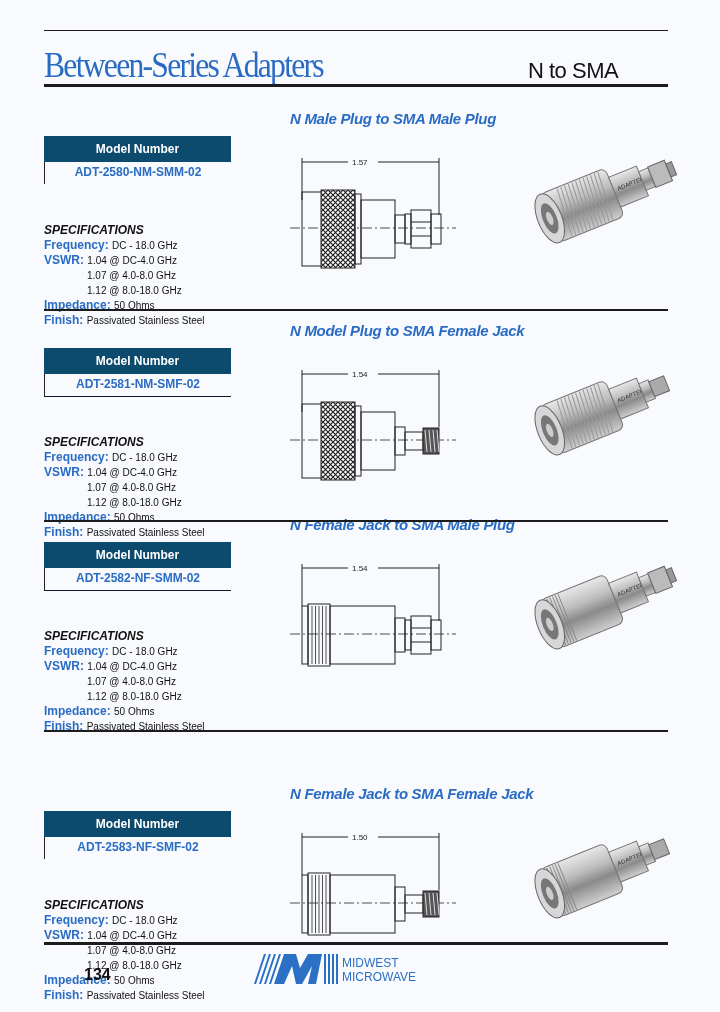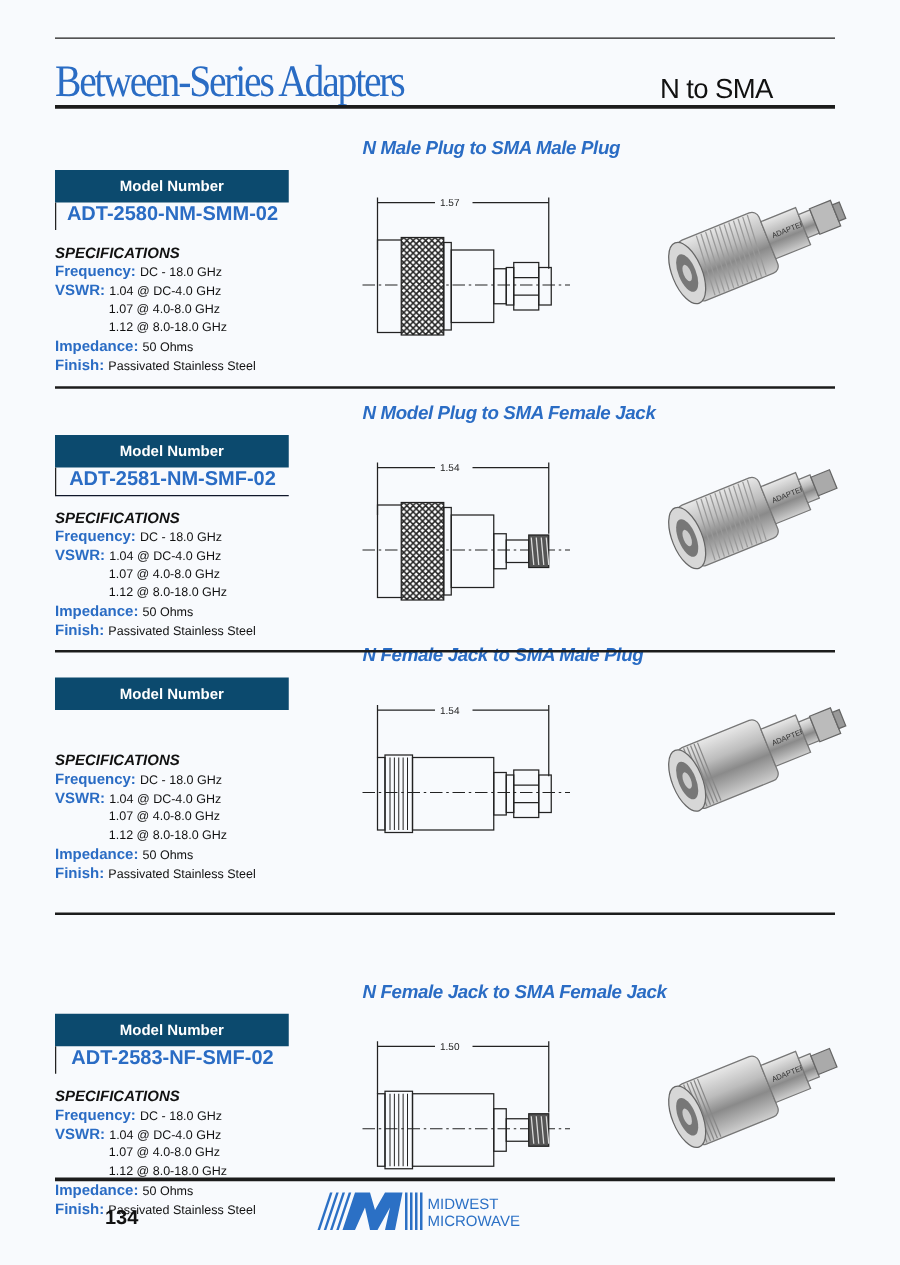--- a/index.html
+++ b/index.html
@@ -7,23 +7,23 @@
   .rule{position:absolute;left:44px;width:624px;background:#1c1c1c;}
   .rule.top{top:30px;height:1px;}
   .rule.thick{height:3px;}
   .rule.thin{height:2px;}
   .title{position:absolute;left:44px;top:44px;font-family:"Liberation Serif",serif;font-size:36px;color:#2a6cc4;letter-spacing:-2px;transform:scaleX(0.88);transform-origin:left top;font-weight:normal;}
   .subtitle{position:absolute;left:528px;top:58px;font-size:22px;color:#111;letter-spacing:-0.5px;}
   .section{position:absolute;left:0;width:720px;height:210px;}
   .sec-title{position:absolute;left:0;width:720px;top:0;text-align:center;font-size:15px;font-style:italic;font-weight:bold;color:#2a6cc4;letter-spacing:-0.3px;padding-left:290px;box-sizing:border-box;text-align:left;}
   .model-box{position:absolute;left:44px;width:187px;}
   .model-head{background:#0c4a6e;color:#fff;font-size:12px;font-weight:bold;text-align:center;height:26px;line-height:26px;}
-  .model-val{border-left:1px solid #222;color:#2a6cc4;font-size:16px;font-weight:bold;text-align:center;height:22px;line-height:20px;}
+  .model-val{border-left:1px solid #222;color:#2a6cc4;font-size:12px;font-weight:bold;text-align:center;height:22px;line-height:20px;}
   .model-val.bottom{border-bottom:1px solid #0f172a;}
-  .specs{position:absolute;left:44px;font-size:10px;line-height:15px;}
+  .specs{position:absolute;left:44px;font-size:10px;line-height:15px;margin-top:28px;}
   .specs .h{font-style:italic;font-weight:bold;font-size:12px;color:#111;line-height:16px;}
   .specs .k{color:#2a6cc4;font-weight:bold;font-size:12px;}
   .specs .v{color:#111;font-size:10px;}
   .specs .row{height:15px;white-space:nowrap;}
   .specs .indent{padding-left:43px;}
   .drawing{position:absolute;left:288px;width:170px;height:130px;}
   .photo{position:absolute;left:515px;width:180px;height:110px;}
   .page-num{position:absolute;left:44px;top:966px;font-size:16px;font-weight:bold;color:#111;margin-left:40px;}
   .logo{position:absolute;left:252px;top:950px;width:180px;height:36px;}
 </style>
@@ -179,20 +179,21 @@
             <text x="104" y="56" font-size="6" fill="#333" font-family="Liberation Sans, sans-serif">ADAPTER</text>
             <rect x="130" y="46" width="10" height="20" fill="url(#met)" stroke="#777"></rect>
             <rect x="140" y="48" width="16" height="16" fill="#aaa" stroke="#666"></rect>
           </g>
         </svg></div>
   </div>
     <div class="section" style="top: 516px; padding-left: 40px;">
     <div class="sec-title">N Female Jack to SMA Male Plug</div>
     <div class="model-box" style="top:26px">
       <div class="model-head">Model Number</div>
+      <div class="model-val bottom">ADT-2582-NF-SMM-02</div>
     </div>
     <div class="specs" style="top:84px">
       <div class="h">SPECIFICATIONS</div>
       <div class="row"><span class="k">Frequency</span><span class="k">: </span><span class="v">DC - 18.0 GHz</span></div>
       <div class="row"><span class="k">VSWR</span><span class="k">: </span><span class="v">1.04 @ DC-4.0 GHz</span></div>
       <div class="row indent"><span class="v">1.07 @ 4.0-8.0 GHz</span></div>
       <div class="row indent"><span class="v">1.12 @ 8.0-18.0 GHz</span></div>
       <div class="row"><span class="k">Impedance</span><span class="k">: </span><span class="v">50 Ohms</span></div>
       <div class="row"><span class="k">Finish</span><span class="k">: </span><span class="v">Passivated Stainless Steel</span></div>
     </div>

